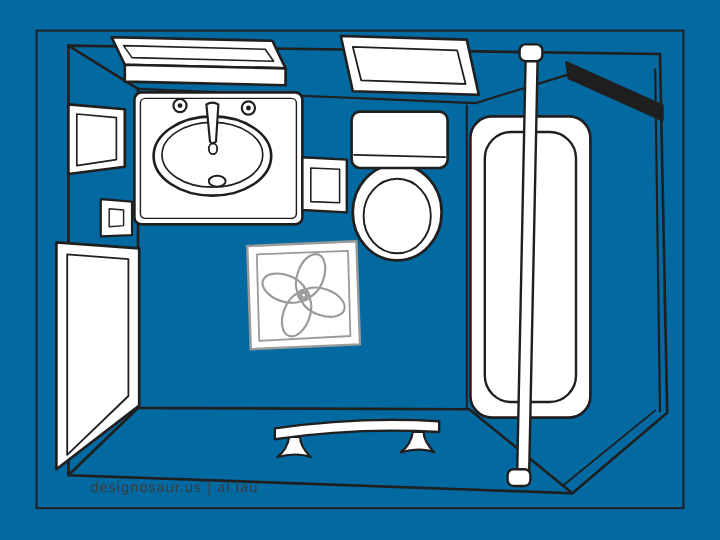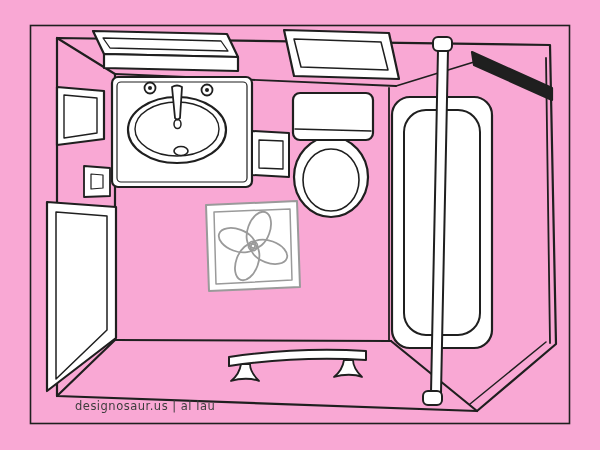--- a/index.html
+++ b/index.html
@@ -1,19 +1,19 @@
 <!DOCTYPE html>
 <html><head>
 <meta charset="utf-8">
 <style>
   html,body{margin:0;padding:0;background:#ffffff;}
   .stage{
     position:relative;
     width:600px;height:450px;
-    background:#f9a8d4;
+    background:#0369a1;
     overflow:hidden;
     font-family:"DejaVu Sans", sans-serif;
   }
   .stage svg{display:block;width:600px;height:450px;}
   text{font-family:"DejaVu Sans", sans-serif;}
 </style>
 </head>
 <body>
 
 <div class="stage">

